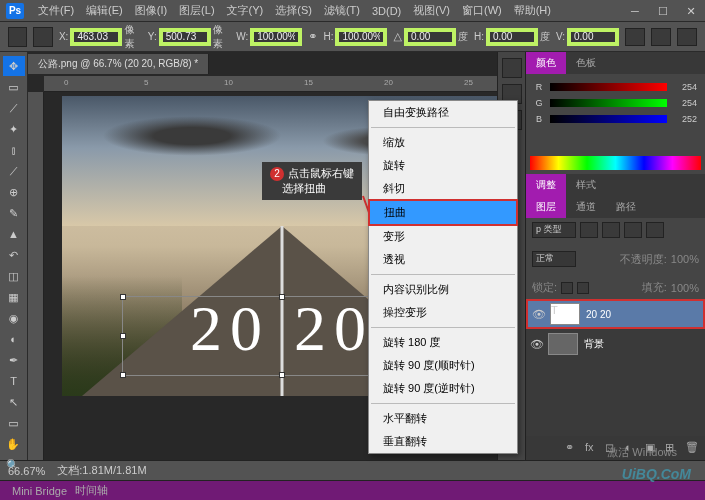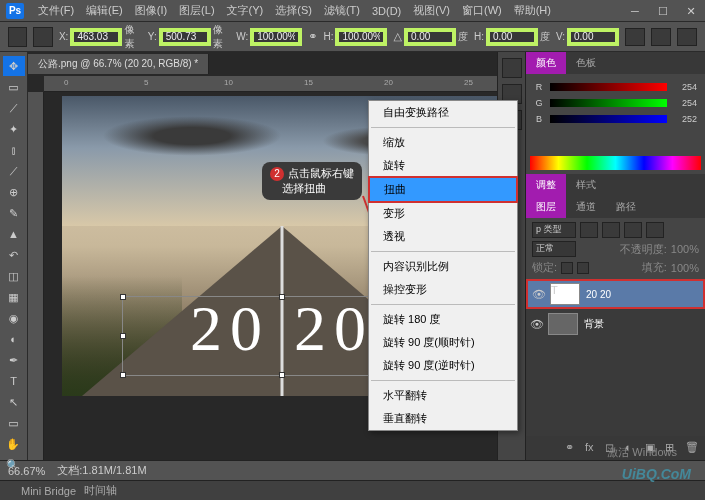--- a/index.html
+++ b/index.html
@@ -32,21 +32,21 @@
 .sky{position:absolute;top:0;left:0;right:0;height:130px;background:linear-gradient(to bottom,#4a5868 0%,#8a9aaa 40%,#d8c8a8 100%)}
 .cloud{position:absolute;width:180px;height:40px;background:radial-gradient(ellipse,#3a3a3a 30%,transparent 70%);top:20px;left:40px;border-radius:50%}
 .cloud2{position:absolute;width:140px;height:30px;background:radial-gradient(ellipse,#4a4a4a 30%,transparent 70%);top:30px;right:40px;border-radius:50%}
 .road{position:absolute;bottom:0;left:50%;transform:translateX(-50%);width:0;height:0;border-left:200px solid transparent;border-right:200px solid transparent;border-bottom:170px solid #5a5248}
 .road-line{position:absolute;bottom:0;left:50%;width:3px;height:170px;background:#ddd;transform:translateX(-50%)}
 .grass-l{position:absolute;bottom:0;left:0;width:120px;height:120px;background:linear-gradient(to top,#2a3a1a,transparent)}
 .grass-r{position:absolute;bottom:0;right:0;width:120px;height:120px;background:linear-gradient(to top,#2a3a1a,transparent)}
 .text2020{position:absolute;bottom:30px;left:50%;transform:translateX(-50%);font-size:64px;font-family:serif;color:#fff;letter-spacing:8px;font-weight:normal}
 .transform-box{position:absolute;border:1px solid #888;pointer-events:none}
 .handle{position:absolute;width:6px;height:6px;background:#fff;border:1px solid #333}
-.tip{position:absolute;background:#3a3a3a;color:#fff;padding:4px 8px;font-size:11px;border-radius:8px}
+.tip{position:absolute;background:#3a3a3a;color:#fff;padding:4px 8px;font-size:11px;border-radius:0}
 .tip-num{display:inline-block;width:14px;height:14px;background:#d03030;border-radius:50%;text-align:center;line-height:14px;margin-right:4px;font-size:10px}
 .arrow{position:absolute;width:2px;background:#d03030;transform-origin:top}
 .arrow::after{content:'';position:absolute;bottom:-2px;left:-4px;border-left:5px solid transparent;border-right:5px solid transparent;border-top:8px solid #d03030}
 .ctx-menu{position:absolute;left:368px;top:100px;width:150px;background:#f0f0f0;border:1px solid #888;box-shadow:2px 2px 6px rgba(0,0,0,.4);z-index:100}
 .ctx-item{padding:4px 14px;color:#000;font-size:11px;cursor:default}
 .ctx-item.hl{background:#3399ff;border:2px solid #d03030;margin:-1px}
 .ctx-sep{height:1px;background:#bbb;margin:3px 2px}
 .panels{width:180px;background:#454545;display:flex;flex-direction:column;border-left:1px solid #222}
 .panel-tabs{display:flex;height:22px;background:#383838;align-items:center}
 .panel-tab{padding:0 10px;font-size:10px;color:#aaa;height:100%;display:flex;align-items:center}
@@ -56,34 +56,34 @@
 .slider-row span:first-child{width:10px;font-size:9px;text-align:center}
 .slider{flex:1;height:8px;background:linear-gradient(to right,#000,#f00)}
 .slider.g{background:linear-gradient(to right,#000,#0f0)}
 .slider.b{background:linear-gradient(to right,#000,#00f)}
 .sval{width:24px;font-size:9px;text-align:right}
 .spectrum{height:14px;background:linear-gradient(to right,#f00,#ff0,#0f0,#0ff,#00f,#f0f,#f00);margin:4px}
 .adjust-panel{padding:6px;height:64px}
 .adj-row{display:flex;gap:6px;margin-top:4px}
 .adj-ic{width:18px;height:16px;background:#3a3a3a;border:1px solid #222}
 .layers-panel{flex:1;display:flex;flex-direction:column}
-.layer-opts{padding:4px 6px;display:flex;flex-direction:column;gap:3px;font-size:9px;color:#888}
+.layer-opts{padding:4px 6px;display:flex;flex-direction:column;gap:13px;font-size:9px;color:#888}
 .layer-opts-row{display:flex;align-items:center;gap:4px}
 .lo-sel{width:44px;height:16px;background:#373737;border:1px solid #222;font-size:9px;padding:0 3px;color:#ccc}
 .layer-list{flex:1;background:#3a3a3a;overflow:auto}
 .layer{display:flex;align-items:center;height:30px;padding:0 4px;gap:6px}
 .layer.sel{background:#5a7aa8;border:2px solid #d03030}
 .eye{width:12px;height:12px;color:#ccc}
 .thumb{width:30px;height:22px;background:#666;border:1px solid #888}
 .thumb.t{background:#fff}
 .lname{font-size:10px;color:#fff}
 .layer-btns{height:24px;display:flex;align-items:center;justify-content:flex-end;gap:6px;padding:0 6px;background:#383838}
 .lbtn{width:14px;height:14px;color:#aaa}
 .statusbar{height:20px;background:#535353;display:flex;align-items:center;padding:0 8px;gap:12px;font-size:10px;color:#ccc;border-top:1px solid #222}
-.bottom-tabs{height:20px;background:#404040;display:flex;align-items:center;padding:0 21px;gap:8px;font-size:10px;color:#aaa;border-top:1px solid #222}
+.bottom-tabs{height:20px;background:#701a75;display:flex;align-items:center;padding:0 12px;gap:8px;font-size:10px;color:#aaa;border-top:1px solid #222}
 .watermark{position:absolute;right:28px;bottom:40px;color:#888;font-size:11px}
 .uibq{position:absolute;right:14px;bottom:18px;color:#489;font-size:14px;font-weight:bold;font-style:italic}
 .coll-icons{width:28px;background:#454545;display:flex;flex-direction:column;align-items:center;padding-top:6px;gap:6px;border-left:1px solid #222}
 .coll-ic{width:20px;height:20px;background:#3a3a3a;border:1px solid #222}
 </style>
 </head>
 <body>
 
 <div class="menubar">
   <div class="ps-logo">Ps</div>
@@ -211,20 +211,21 @@
         </div>
       </div>
     </div>
   </div>
 
   <div class="ctx-menu">
     <div class="ctx-item">自由变换路径</div>
     <div class="ctx-sep"></div>
     <div class="ctx-item">缩放</div>
     <div class="ctx-item">旋转</div>
+    <div class="ctx-item">斜切</div>
     <div class="ctx-item hl">扭曲</div>
     <div class="ctx-item">变形</div>
     <div class="ctx-item">透视</div>
     <div class="ctx-sep"></div>
     <div class="ctx-item">内容识别比例</div>
     <div class="ctx-item">操控变形</div>
     <div class="ctx-sep"></div>
     <div class="ctx-item">旋转 180 度</div>
     <div class="ctx-item">旋转 90 度(顺时针)</div>
     <div class="ctx-item">旋转 90 度(逆时针)</div>

